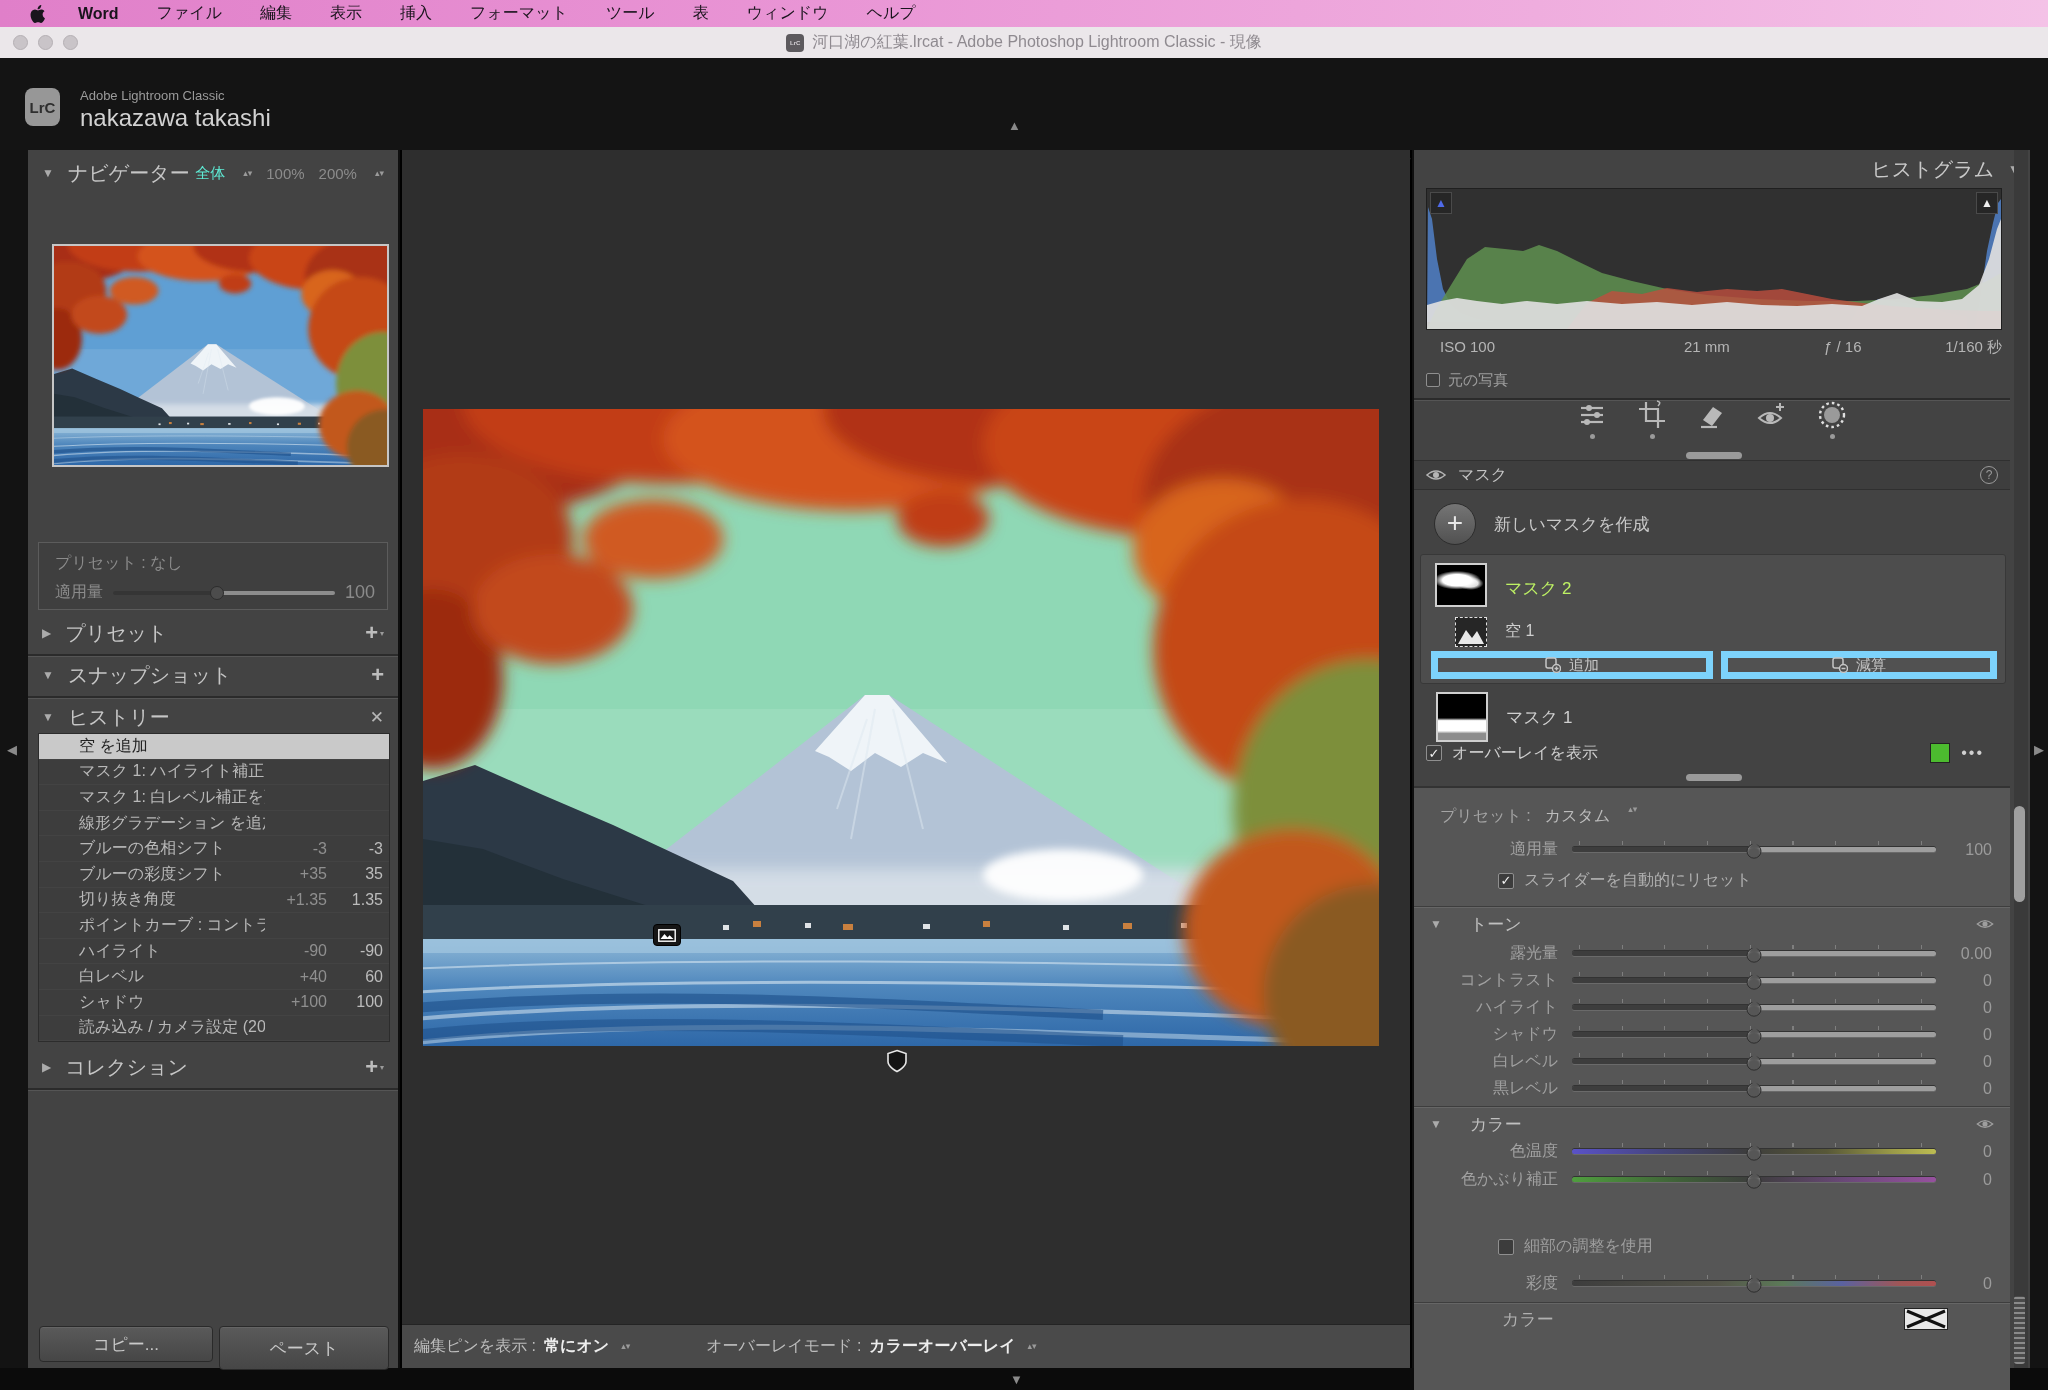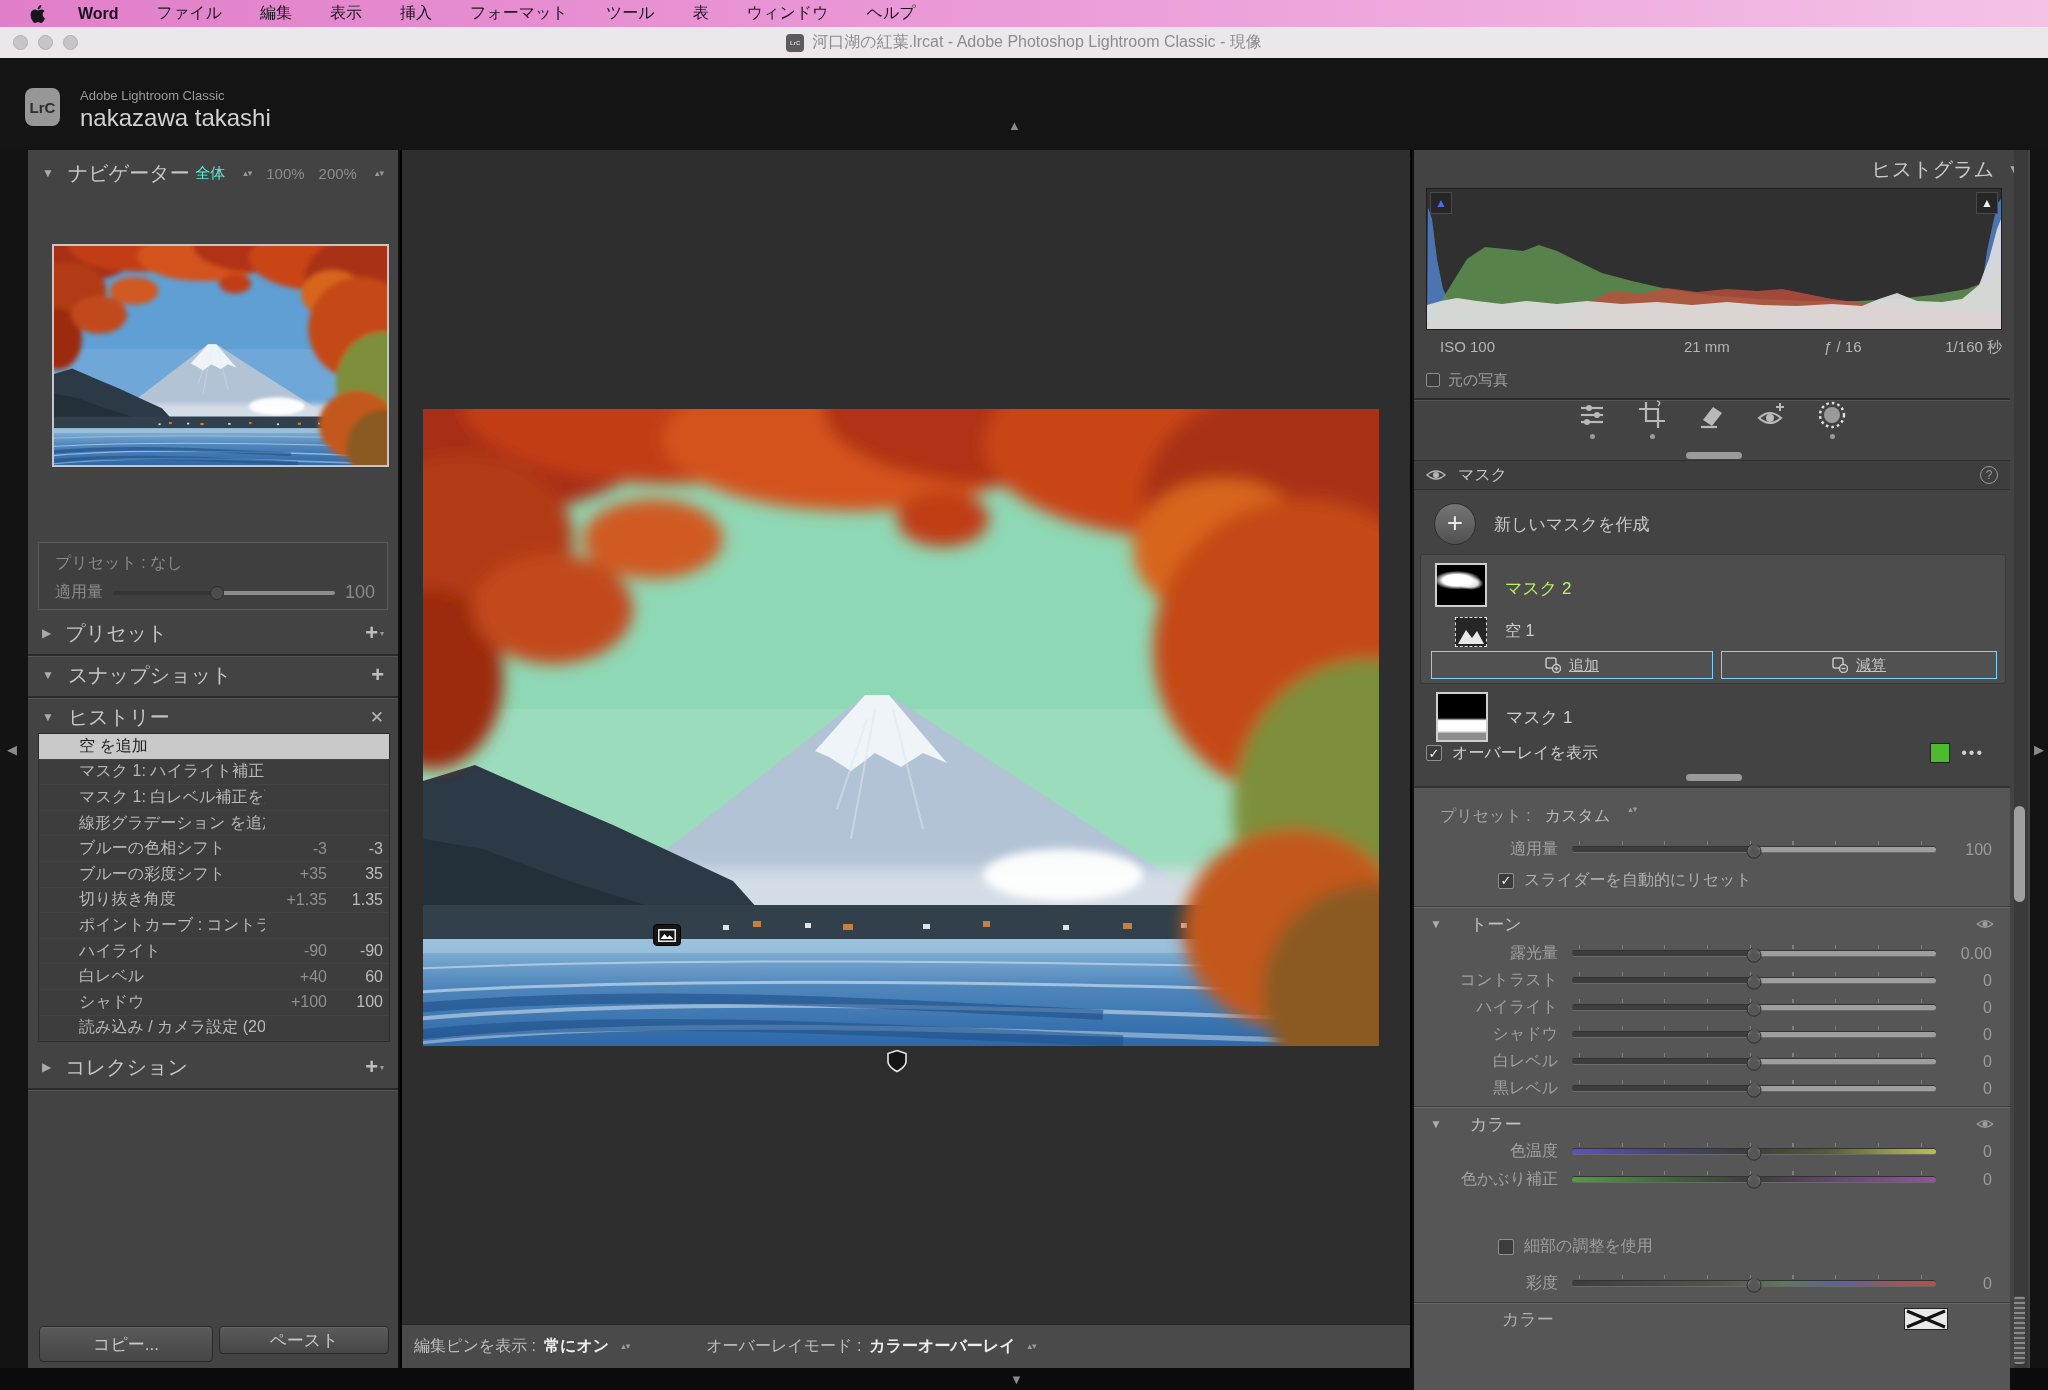--- a/index.html
+++ b/index.html
@@ -121,22 +121,22 @@
   .plus-btn { width:42px; height:42px; border-radius:50%; background:linear-gradient(#757575,#515151); border:1px solid #2d2d2d;
     color:#e8e8e8; font-size:28px; display:flex; align-items:center; justify-content:center; padding-bottom:3px; }
   .create-lbl { color:#c9c9c9; font-size:17px; }
   .mask-group { position:absolute; left:6px; top:404px; width:586px; height:130px; background:#4d4d4d; border:1px solid #383838; border-radius:3px; }
   .m2-thumb { position:absolute; left:14px; top:8px; width:52px; height:44px; border:2px solid #cfcfcf; background:#000;
     background-image:radial-gradient(55% 26% at 42% 38%, #fff 0 55%, rgba(255,255,255,0) 90%),
                      radial-gradient(30% 18% at 70% 46%, #ddd 0 50%, rgba(255,255,255,0) 90%); }
   .m2-lbl { position:absolute; left:84px; top:22px; color:#bef264; font-size:17px; }
   .sky-thumb { position:absolute; left:34px; top:62px; width:32px; height:30px; border:1px dashed #e0e0e0; background:#262626; }
   .sky-lbl { position:absolute; left:84px; top:66px; color:#cfcfcf; font-size:16px; }
-  .mg-btn { position:absolute; top:96px; height:28px; background:#515151; border:1px solid #7dd3fc; color:#c5c5c5; font-size:15px;
-    display:flex; align-items:center; justify-content:center; gap:8px;text-decoration:underline; }
+  .mg-btn { position:absolute; top:96px; height:28px; background:#515151; border:7px solid #7dd3fc; color:#c5c5c5; font-size:15px;
+    display:flex; align-items:center; justify-content:center; gap:8px; }
   .m1-row { position:absolute; left:0; top:540px; width:596px; height:60px; }
   .m1-thumb { position:absolute; left:22px; top:2px; width:52px; height:50px; border:2px solid #cfcfcf;
     background:linear-gradient(#000 0 52%, #fff 58% 80%, #8d8d8d 86% 100%); }
   .m1-lbl { position:absolute; left:92px; top:16px; color:#d0d0d0; font-size:17px; }
   .ov-row { position:absolute; left:0; top:588px; width:596px; height:30px; display:flex; align-items:center; gap:10px; padding-left:12px;
     color:#cfcfcf; font-size:16px; }
   .swatch { position:absolute; right:60px; width:20px; height:20px; border:1px solid #222; }
   .dots3 { position:absolute; right:26px; color:#d0d0d0; font-size:16px; letter-spacing:2px; }
   .handle2 { top:624px; }
   .props { position:absolute; left:0; top:636px; width:596px; height:686px; background:#565656; border-top:2px solid #333; }
@@ -428,21 +428,21 @@
     <span class="tri">▶</span>
     <span>コレクション</span>
     <span class="grow"></span>
       <span class="plus">+</span>
       <span class="mini-caret">▾</span>
   </div>
   <div class="pdiv div3"></div>
 
   <div class="lp-btns">
     <div class="btn abs" style="left:11px; width:174px; height:36px;">コピー...</div>
-    <div class="btn abs" style="left:191px; width:170px; height:28px;">ペースト</div>
+    <div class="btn abs" style="left:191px; width:170px; height:44px;">ペースト</div>
   </div>
 </div>
 
 <div class="canvas">
   <div class="photo">
     <svg width="956" height="637" viewBox="0 0 956 637">
         <use href="#scene"></use>
       </svg>
     <div class="pin1">
       <svg width="18" height="13" viewBox="0 0 18 13">

